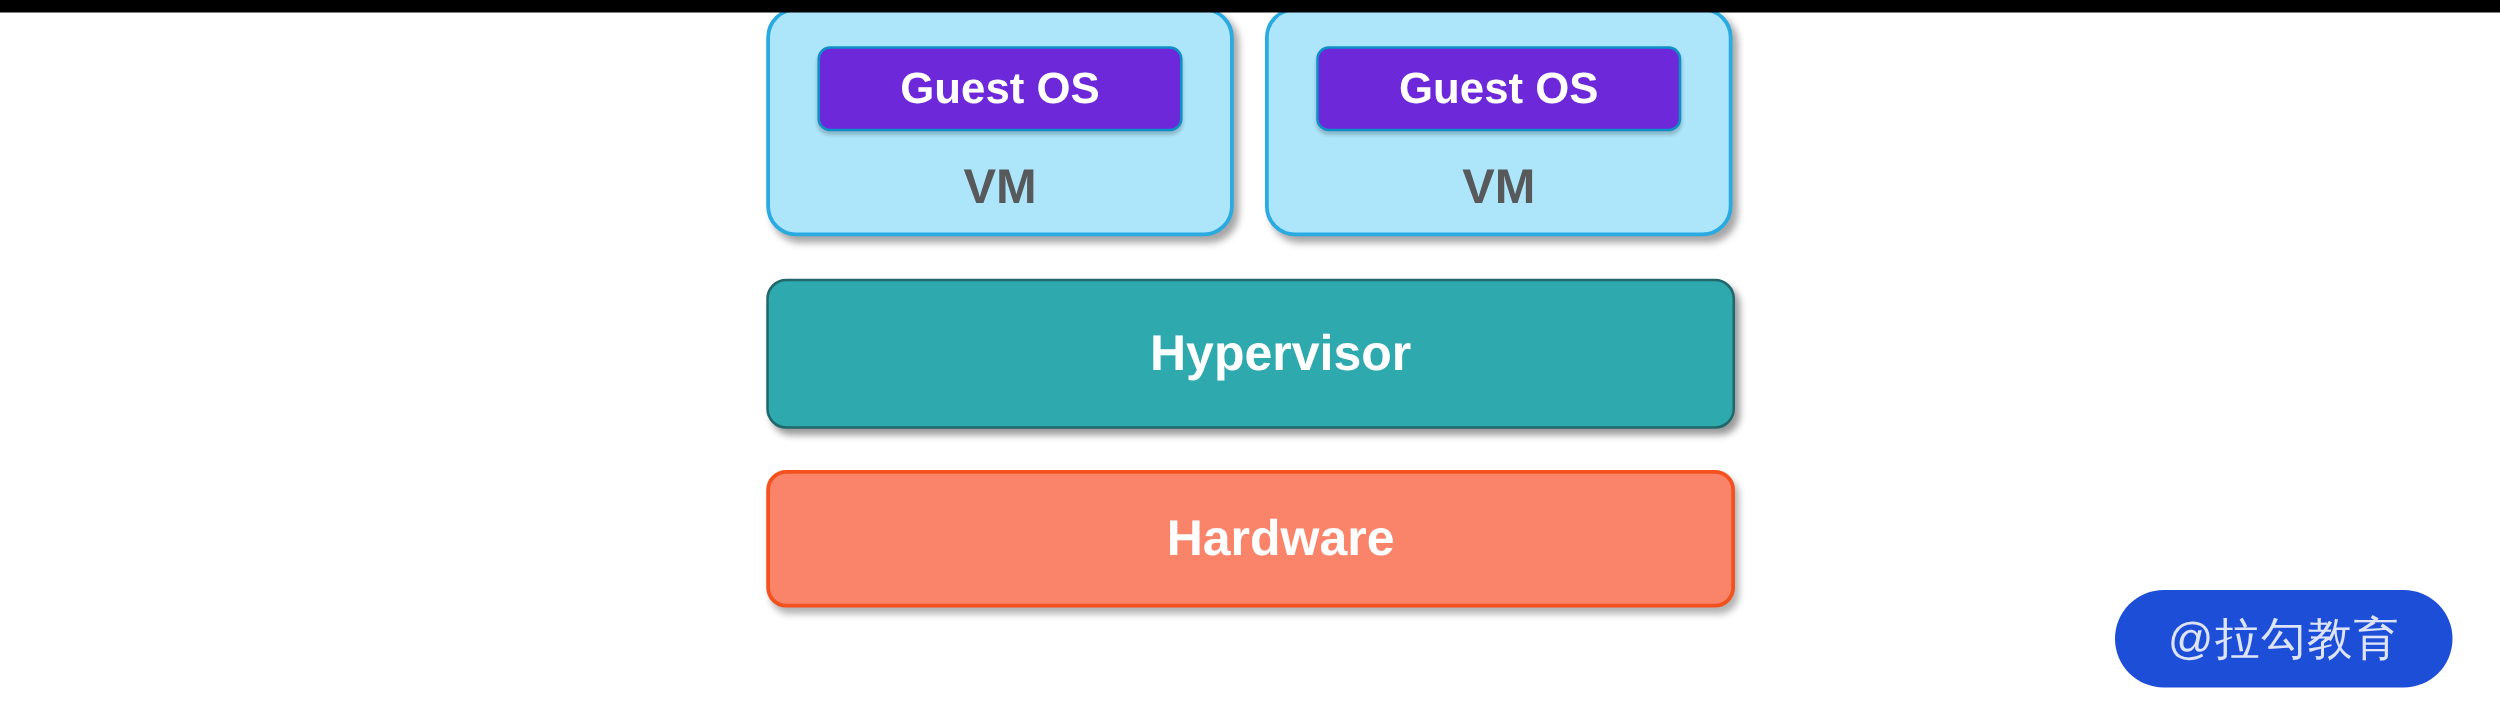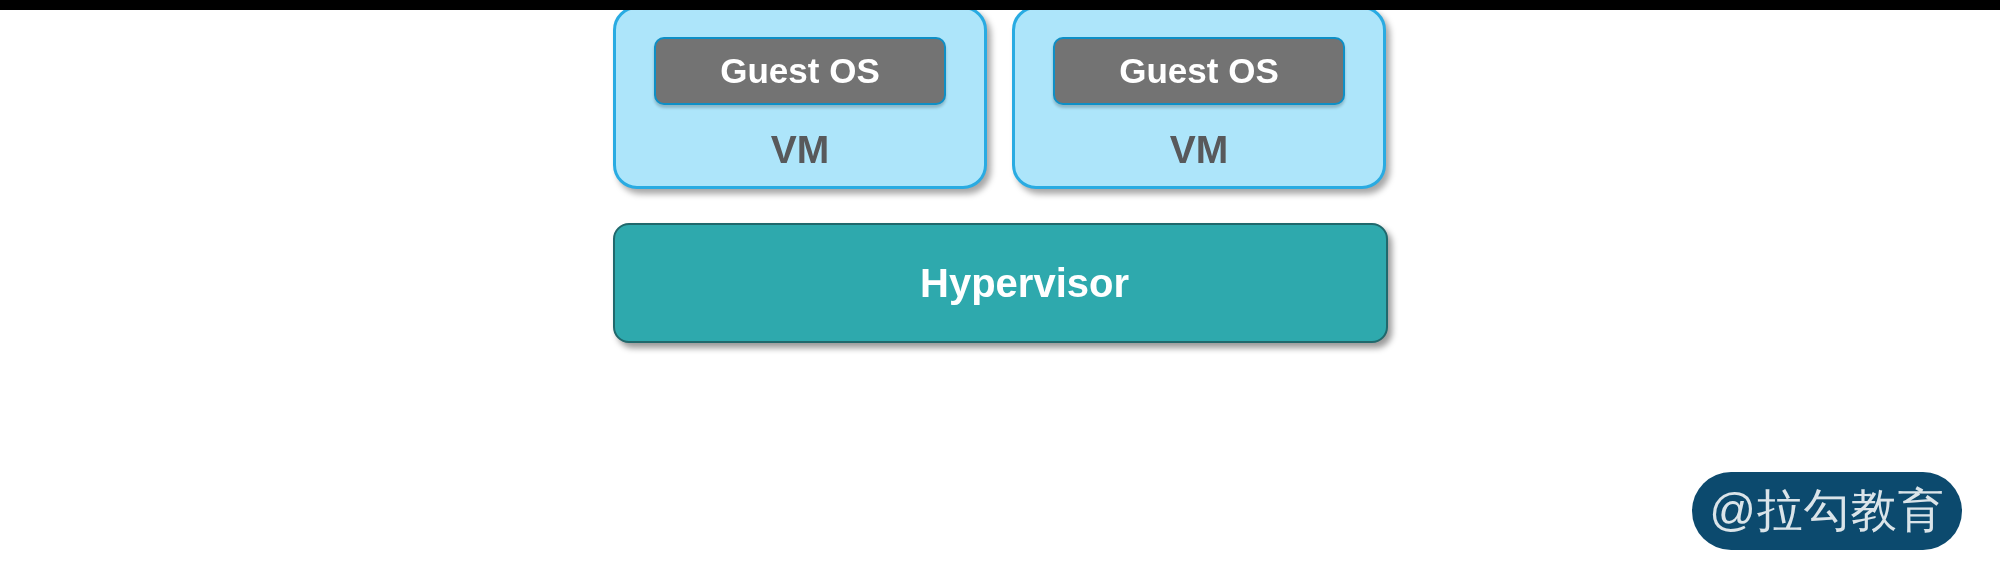--- a/index.html
+++ b/index.html
@@ -38,21 +38,21 @@
     flex-direction: column;
     align-items: center;
     z-index: 2;
   }
   .vm-box.vm-left  { left: 613px; }
   .vm-box.vm-right { left: 1012px; }
   .guest-os {
     margin-top: 28px;
     width: 292px;
     height: 68px;
-    background: #737373;
+    background: #6d28d9;
     border: 2px solid #0e8fc6;
     border-radius: 10px;
     box-shadow: 0 3px 3px rgba(0,0,0,0.2);
     display: flex;
     align-items: center;
     justify-content: center;
     color: #ffffff;
     font-size: 35px;
     font-weight: 700;
   }
@@ -93,27 +93,27 @@
     border: 3px solid #f4511e;
     border-radius: 16px;
     box-shadow: 3px 5px 6px rgba(0,0,0,0.3);
   }
   .watermark {
     position: absolute;
     left: 1692px;
     top: 472px;
     width: 270px;
     height: 78px;
-    background: #0c4a6e;
+    background: #1d4ed8;
     border-radius: 40px;
     display: flex;
     align-items: center;
     justify-content: center;
     color: rgba(255,255,255,0.85);
-    font-size: 46px;
+    font-size: 36px;
     font-weight: 400;
     letter-spacing: 1px;
     z-index: 3;
   }
 </style>
 </head>
 <body>
 
 <div class="stage">
 
@@ -124,16 +124,17 @@
     <div class="vm-label">VM</div>
   </div>
 
   <div class="vm-box vm-right">
     <div class="guest-os">Guest OS</div>
     <div class="vm-label">VM</div>
   </div>
 
   <div class="layer-bar hypervisor">Hypervisor</div>
 
+  <div class="layer-bar hardware">Hardware</div>
 
   <div class="watermark">@拉勾教育</div>
 
 </div>
 
 </body></html>

